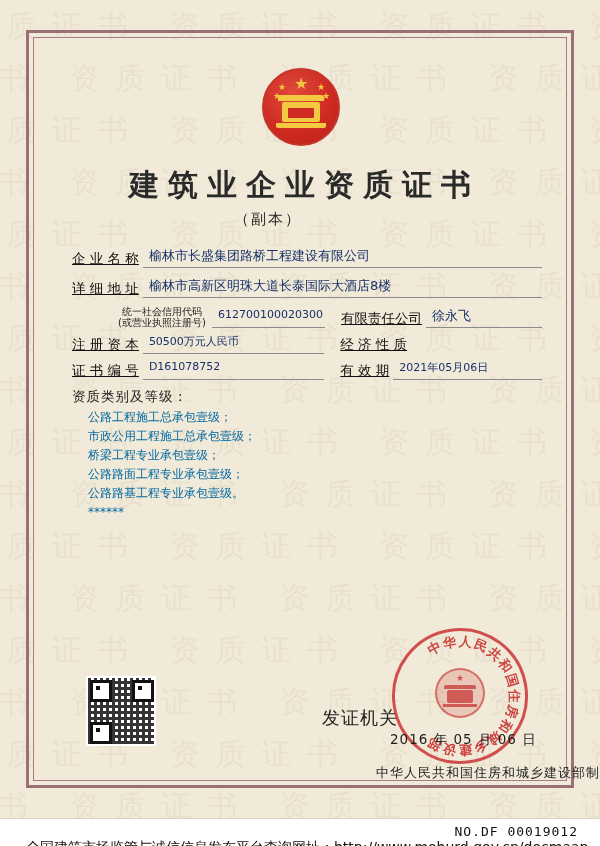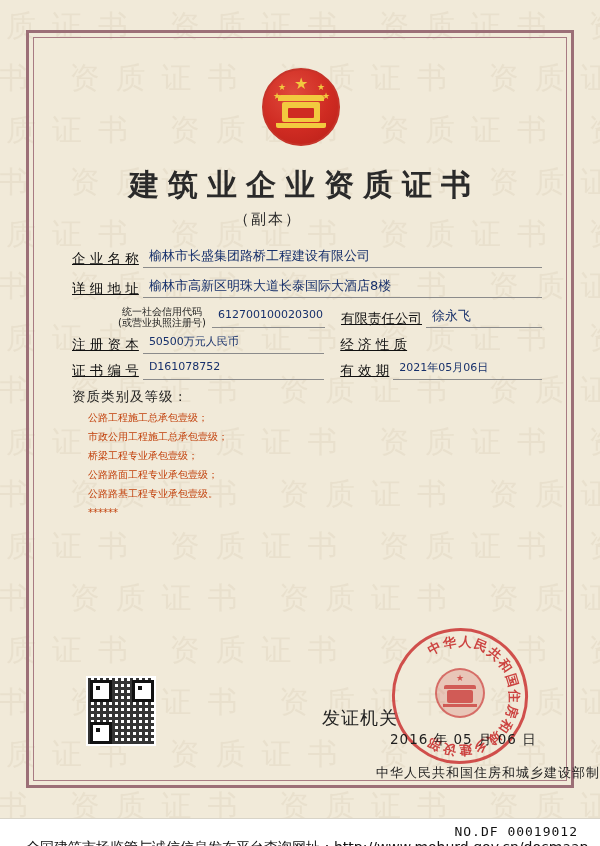--- a/index.html
+++ b/index.html
@@ -194,22 +194,22 @@
     text-align: center;
     margin-left: 44px;
   }
   .qual-head {
     font-size: 13.5px;
     margin: 8px 0 2px 0;
     letter-spacing: 1px;
   }
   .qual-list {
     margin-left: 16px;
-    font-size: 10px;
-    color: #c2410c;
+    font-size: 12px;
+    color: #0369a1;
     line-height: 19px;
   }
   .qual-list div { white-space: nowrap; }
 
   
   .qr {
     position: absolute;
     left: 86px; top: 676px;
     width: 66px; height: 66px;
     background: #fff;

